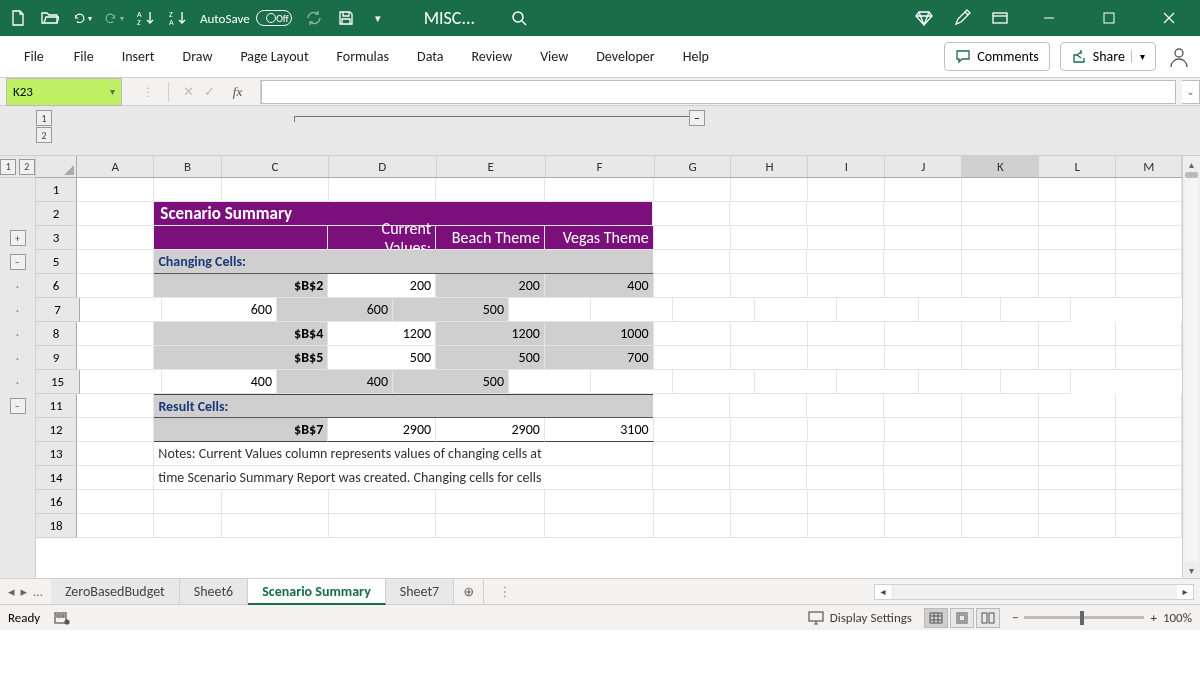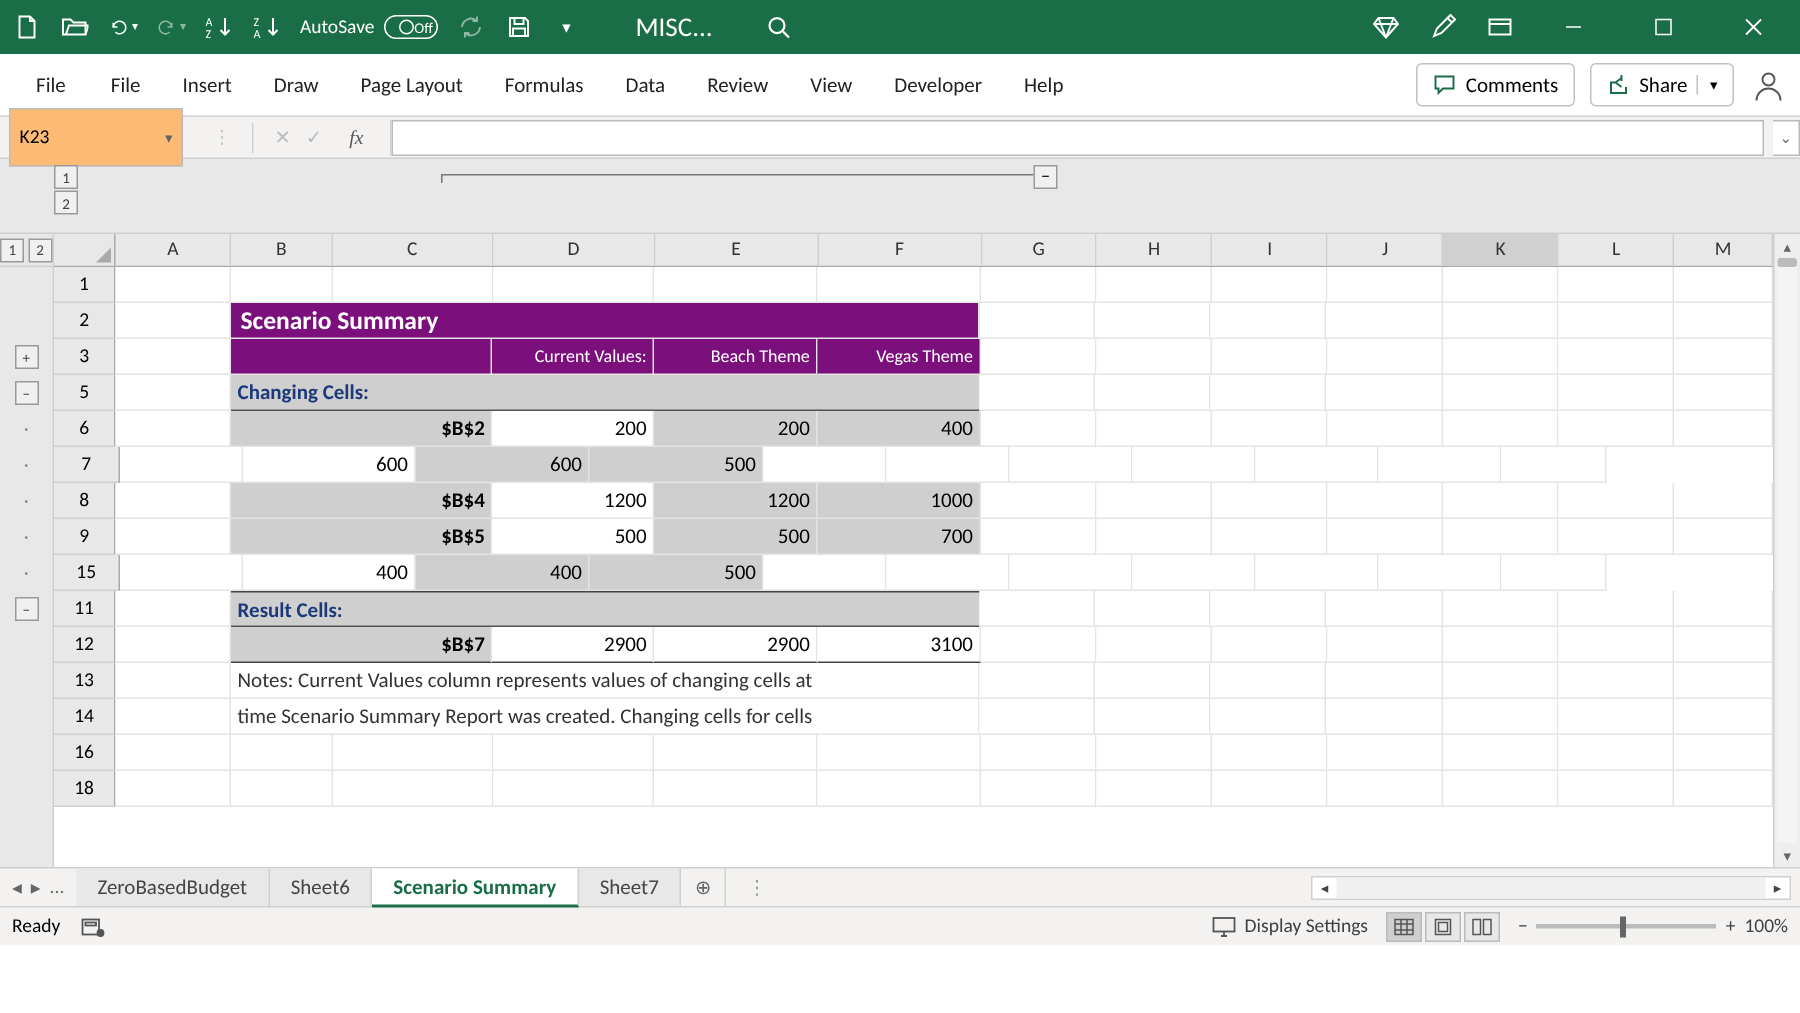--- a/index.html
+++ b/index.html
@@ -24,21 +24,21 @@
 .tab { padding: 10px 14px; font-size: 14px; color:#222; cursor:pointer;}
 .file-tab { padding: 10px 16px; font-size:14px; color:#222;}
 .ribbon-right { margin-left:auto; display:flex; align-items:center; gap:10px; padding-right:8px;}
 .comments-btn { border:1px solid #c0c0c0; border-radius:4px; padding:5px 10px; display:flex; align-items:center; gap:6px; font-size:14px;}
 .share-btn { border:1px solid #c0c0c0; border-radius:4px; padding:5px 10px; display:flex; align-items:center; gap:6px; font-size:14px;}
 .share-caret { border-left:1px solid #c0c0c0; padding-left:8px;}
 .user-avatar { width:26px; height:26px; border-radius:50%; display:flex; align-items:center; justify-content:center; }
 
 
 .formula-row { height: 28px; background:#f3f2f1; border-bottom:1px solid #cfcfcf; display:flex; align-items:center;}
-.name-box { width:116px; height:39px; background:#fdba74; border:1px solid #bbb; display:flex; align-items:center; padding:0 6px; font-size:13px; margin-left:6px;}
+.name-box { width:116px; height:28px; background:#bef264; border:1px solid #bbb; display:flex; align-items:center; padding:0 6px; font-size:13px; margin-left:6px;}
 .name-caret { margin-left:auto; color:#666; font-size:10px;}
 .fb-icons { display:flex; align-items:center; gap:10px; padding:0 10px; color:#999; border-right:1px solid #cfcfcf; height:24px; margin-left:10px;}
 .fb-divider { width:1px; height:20px; background:#cfcfcf; margin:0 4px;}
 .fx { font-style:italic; font-family: serif; color:#555; padding:0 8px; }
 .formula-input { flex:1; height:24px; background:#fff; border:1px solid #bbb; margin-right:6px;}
 .formula-expand { width:18px; height:24px; background:#fff; border:1px solid #bbb; border-left:none; display:flex; align-items:center; justify-content:center; color:#666;}
 
 
 .outline-area { height: 50px; background:#e8e8e8; border-bottom:1px solid #cfcfcf; display:flex;}
 .outline-left { width:54px; }
@@ -61,21 +61,21 @@
 .rowcol-corner::after { content:''; position:absolute; bottom:2px; right:2px; border-left:10px solid transparent; border-bottom:10px solid #aaa;}
 .col-h { border-right:1px solid #cfcfcf; display:flex; align-items:center; justify-content:center; color:#333; font-size:13px; background:#e8e8e8;}
 .col-h.selected { background:#d0d0d0;}
 .rows { }
 .row { display:flex; height:24px;}
 .row-h { width:44px; border-right:1px solid #aaa; border-bottom:1px solid #cfcfcf; background:#e8e8e8; display:flex; align-items:center; justify-content:center; font-size:13px;}
 .cell { border-right:1px solid #e4e4e4; border-bottom:1px solid #e4e4e4; display:flex; align-items:center; padding:0 4px; font-size:14px; background:#fff;}
 
 
 .purple-hdr { background:#7b0f7b; color:#fff; font-weight:bold; font-size:17px; padding-left:6px;}
-.purple-sub { background:#7b0f7b; color:#fff; font-size:12px; text-align:right; justify-content:flex-end;}
+.purple-sub { background:#7b0f7b; color:#fff; font-size:16px; text-align:right; justify-content:flex-end;}
 .sec-hdr { background:#cfcfcf; color:#1c3a7a; font-weight:bold; border-bottom:1px solid #555 !important; border-right:none;}
 .bold { font-weight:bold;}
 .r-align { justify-content:flex-end; }
 .gray { background:#cfcfcf;}
 .bb { border-bottom:1px solid #444 !important;}
 .bt { border-top:1px solid #444;}
 .notes { font-size:14px; color:#333;}
 
 
 .vscroll { width:18px; background:#eee; border-left:1px solid #cfcfcf; position:relative;}

